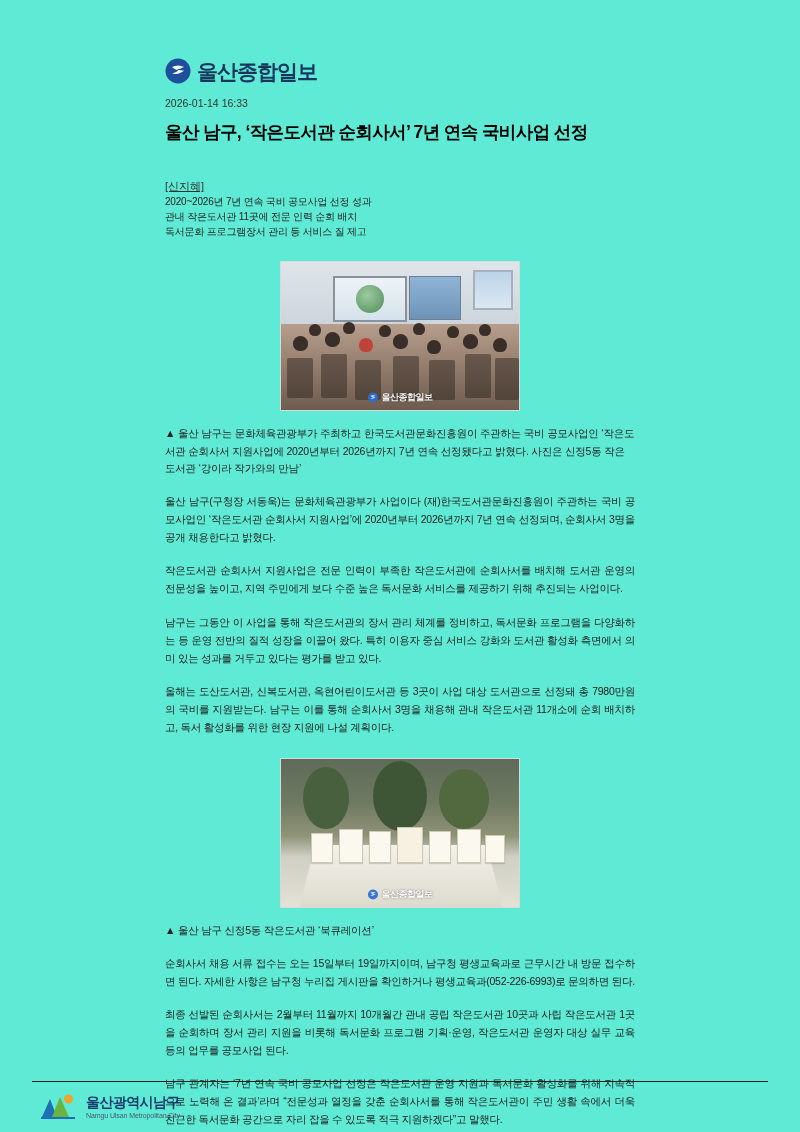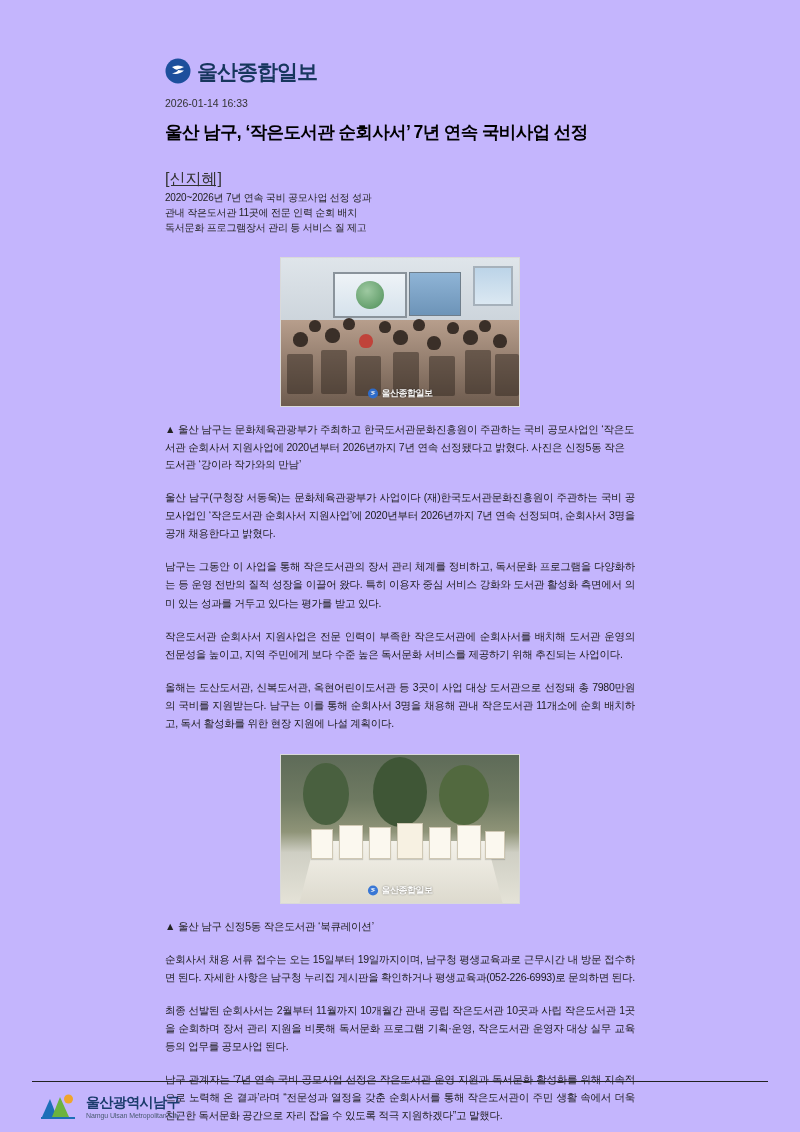--- a/index.html
+++ b/index.html
@@ -10,21 +10,21 @@
   body {
     width: 800px; height: 1132px;
     font-family: "Liberation Sans", "DejaVu Sans", sans-serif;
     color: #1b1b1b;
     position: relative;
     overflow: hidden;
   }
   .page {
     width: 800px; height: 1132px;
     position: relative;
-    background: #c4b5fd;
+    background: #5eead4;
   }
   .content {
     position: absolute;
     left: 165px;
     top: 0;
     width: 470px;
   }
 
   
   .masthead {
@@ -58,23 +58,23 @@
 
   .headline {
     font-size: 17.5px;
     font-weight: bold;
     color: #000;
     letter-spacing: -0.6px;
     line-height: 1.35;
   }
 
   .byline-bracket {
-    font-size: 16px;
+    font-size: 11px;
     color: #333;
-    margin-top: 25px;
+    margin-top: 35px;
     text-decoration: underline;
   }
 
   .subhead {
     font-size: 10px;
     color: #222;
     letter-spacing: -0.2px;
     line-height: 1.5;
   }
 
@@ -289,22 +289,22 @@
             <path d="M7 9 q6 -3 12 0 q-4 2.2 -7.6 2.2 q3.6 1.6 7.6 1.4 q-5 4.6 -12 3 q4.2 -1.2 6.4 -3.2 q-3.6 -0.6 -6.4 -3.4 z" fill="#ffffff"></path>
           </svg>
           <span class="wm-text">울산종합일보</span>
         </div>
       </div>
     </div>
 
     <div class="caption">▲ 울산 남구는 문화체육관광부가 주최하고 한국도서관문화진흥원이 주관하는 국비 공모사업인 ‘작은도서관 순회사서 지원사업에 2020년부터 2026년까지 7년 연속 선정됐다고 밝혔다. 사진은 신정5동 작은도서관 ‘강이라 작가와의 만남’</div>
 
     <p class="body">울산 남구(구청장 서동욱)는 문화체육관광부가 사업이다 (재)한국도서관문화진흥원이 주관하는 국비 공모사업인 ‘작은도서관 순회사서 지원사업’에 2020년부터 2026년까지 7년 연속 선정되며, 순회사서 3명을 공개 채용한다고 밝혔다.</p>
+    <p class="body">작은도서관 순회사서 지원사업은 전문 인력이 부족한 작은도서관에 순회사서를 배치해 도서관 운영의 전문성을 높이고, 지역 주민에게 보다 수준 높은 독서문화 서비스를 제공하기 위해 추진되는 사업이다.</p>
     <p class="body">남구는 그동안 이 사업을 통해 작은도서관의 장서 관리 체계를 정비하고, 독서문화 프로그램을 다양화하는 등 운영 전반의 질적 성장을 이끌어 왔다. 특히 이용자 중심 서비스 강화와 도서관 활성화 측면에서 의미 있는 성과를 거두고 있다는 평가를 받고 있다.</p>
-    <p class="body">작은도서관 순회사서 지원사업은 전문 인력이 부족한 작은도서관에 순회사서를 배치해 도서관 운영의 전문성을 높이고, 지역 주민에게 보다 수준 높은 독서문화 서비스를 제공하기 위해 추진되는 사업이다.</p>
     <p class="body">올해는 도산도서관, 신복도서관, 옥현어린이도서관 등 3곳이 사업 대상 도서관으로 선정돼 총 7980만원의 국비를 지원받는다. 남구는 이를 통해 순회사서 3명을 채용해 관내 작은도서관 11개소에 순회 배치하고, 독서 활성화를 위한 현장 지원에 나설 계획이다.</p>
 
     <div class="figure">
       <div class="photo photo2">
         <div class="p2-plant" style="left:22px; top:8px; width:46px; height:62px;"></div>
         <div class="p2-plant" style="left:92px; top:2px;  width:54px; height:70px; background:#3f5636;"></div>
         <div class="p2-plant" style="left:158px;top:10px; width:50px; height:60px; background:#52693f;"></div>
         <div class="p2-cloth"></div>
         <div class="p2-card" style="left:30px;  top:74px; width:22px; height:30px;"></div>
         <div class="p2-card" style="left:58px;  top:70px; width:24px; height:34px;"></div>

